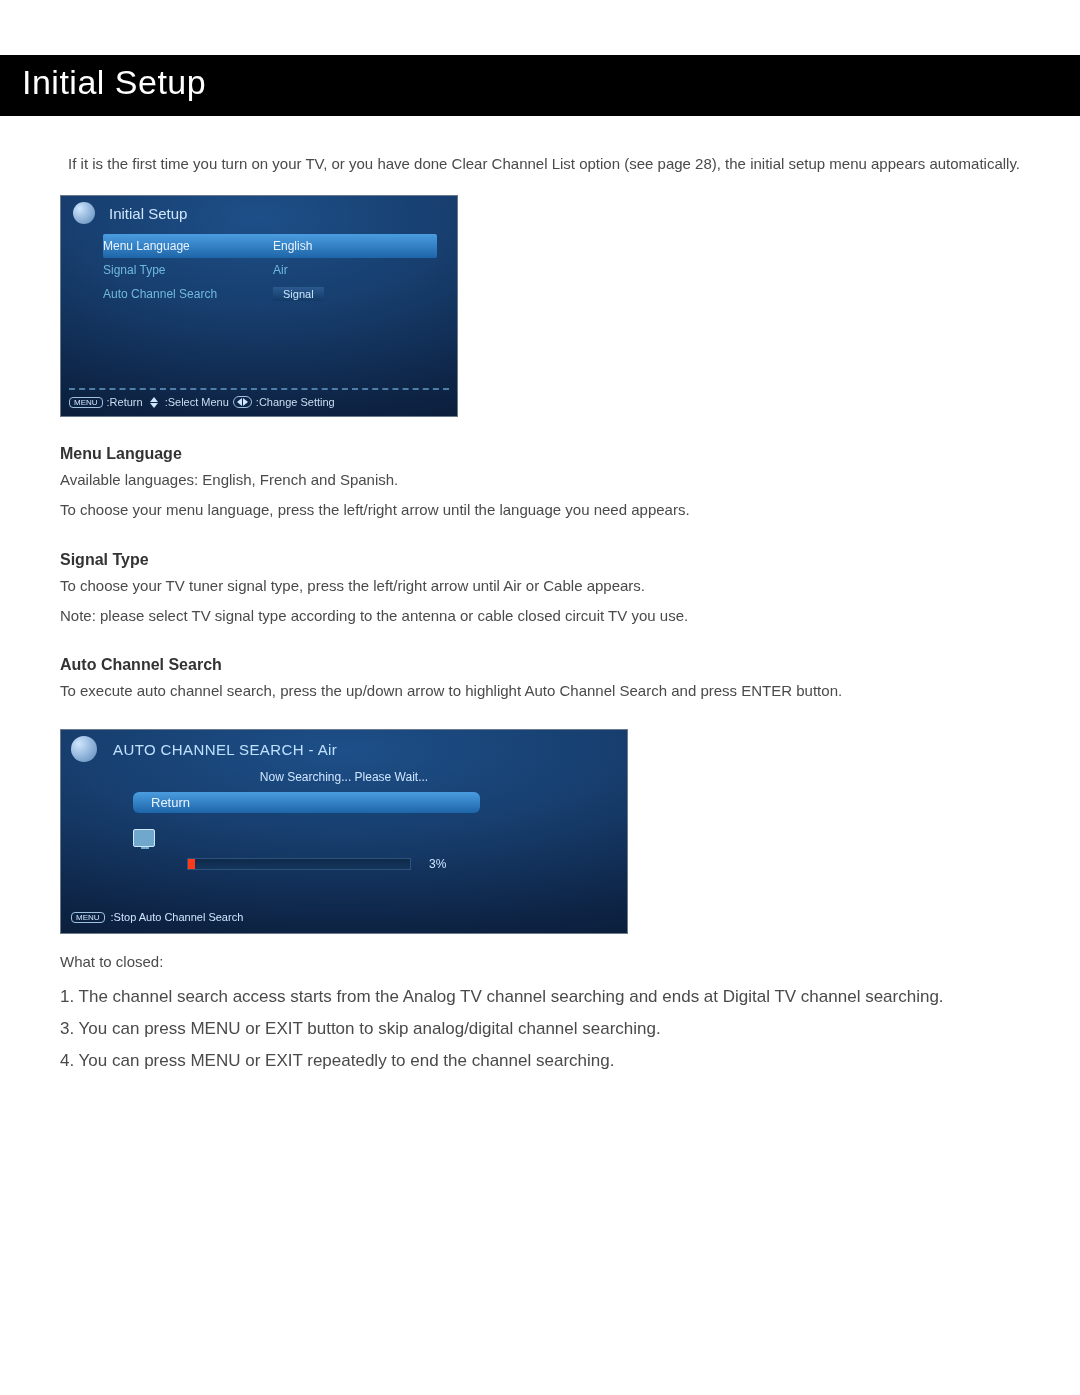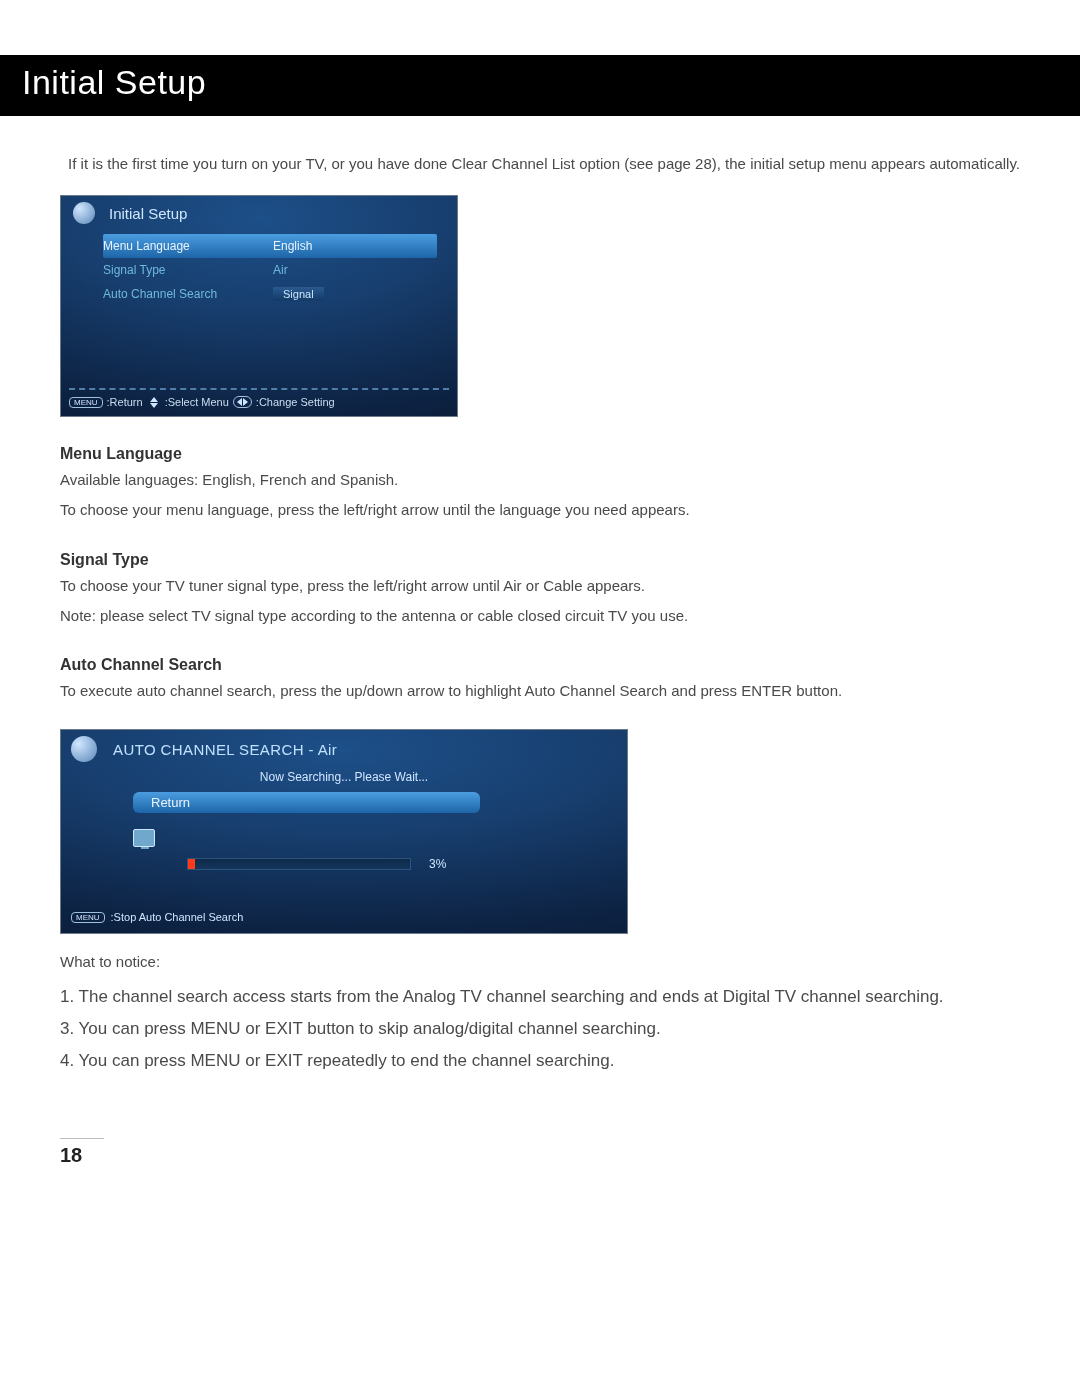--- a/index.html
+++ b/index.html
@@ -149,25 +149,21 @@
         <div class="fill" style="width:3%"></div>
       </div>
       <span class="pct">3%</span>
     </div>
     <div class="footer">
       <span class="btn-menu">MENU</span>
       <span>:Stop Auto Channel Search</span>
     </div>
   </div>
 
-  <p class="section-p" style="margin-top:16px;">What to notice:</p>
+  <p class="section-p" style="margin-top:16px;">What to closed:</p>
   <div class="notice-list">
     <div>1. The channel search access starts from the Analog TV channel searching and ends at Digital TV channel searching.</div>
     <div>3. You can press MENU or EXIT button to skip analog/digital channel searching.</div>
     <div>4. You can press MENU or EXIT repeatedly to end the channel searching.</div>
   </div>
 
-  <div class="page-num-area">
-    <div class="line"></div>
-    <div class="page-num">18</div>
-  </div>
 
 </div>
 
 </body></html>

